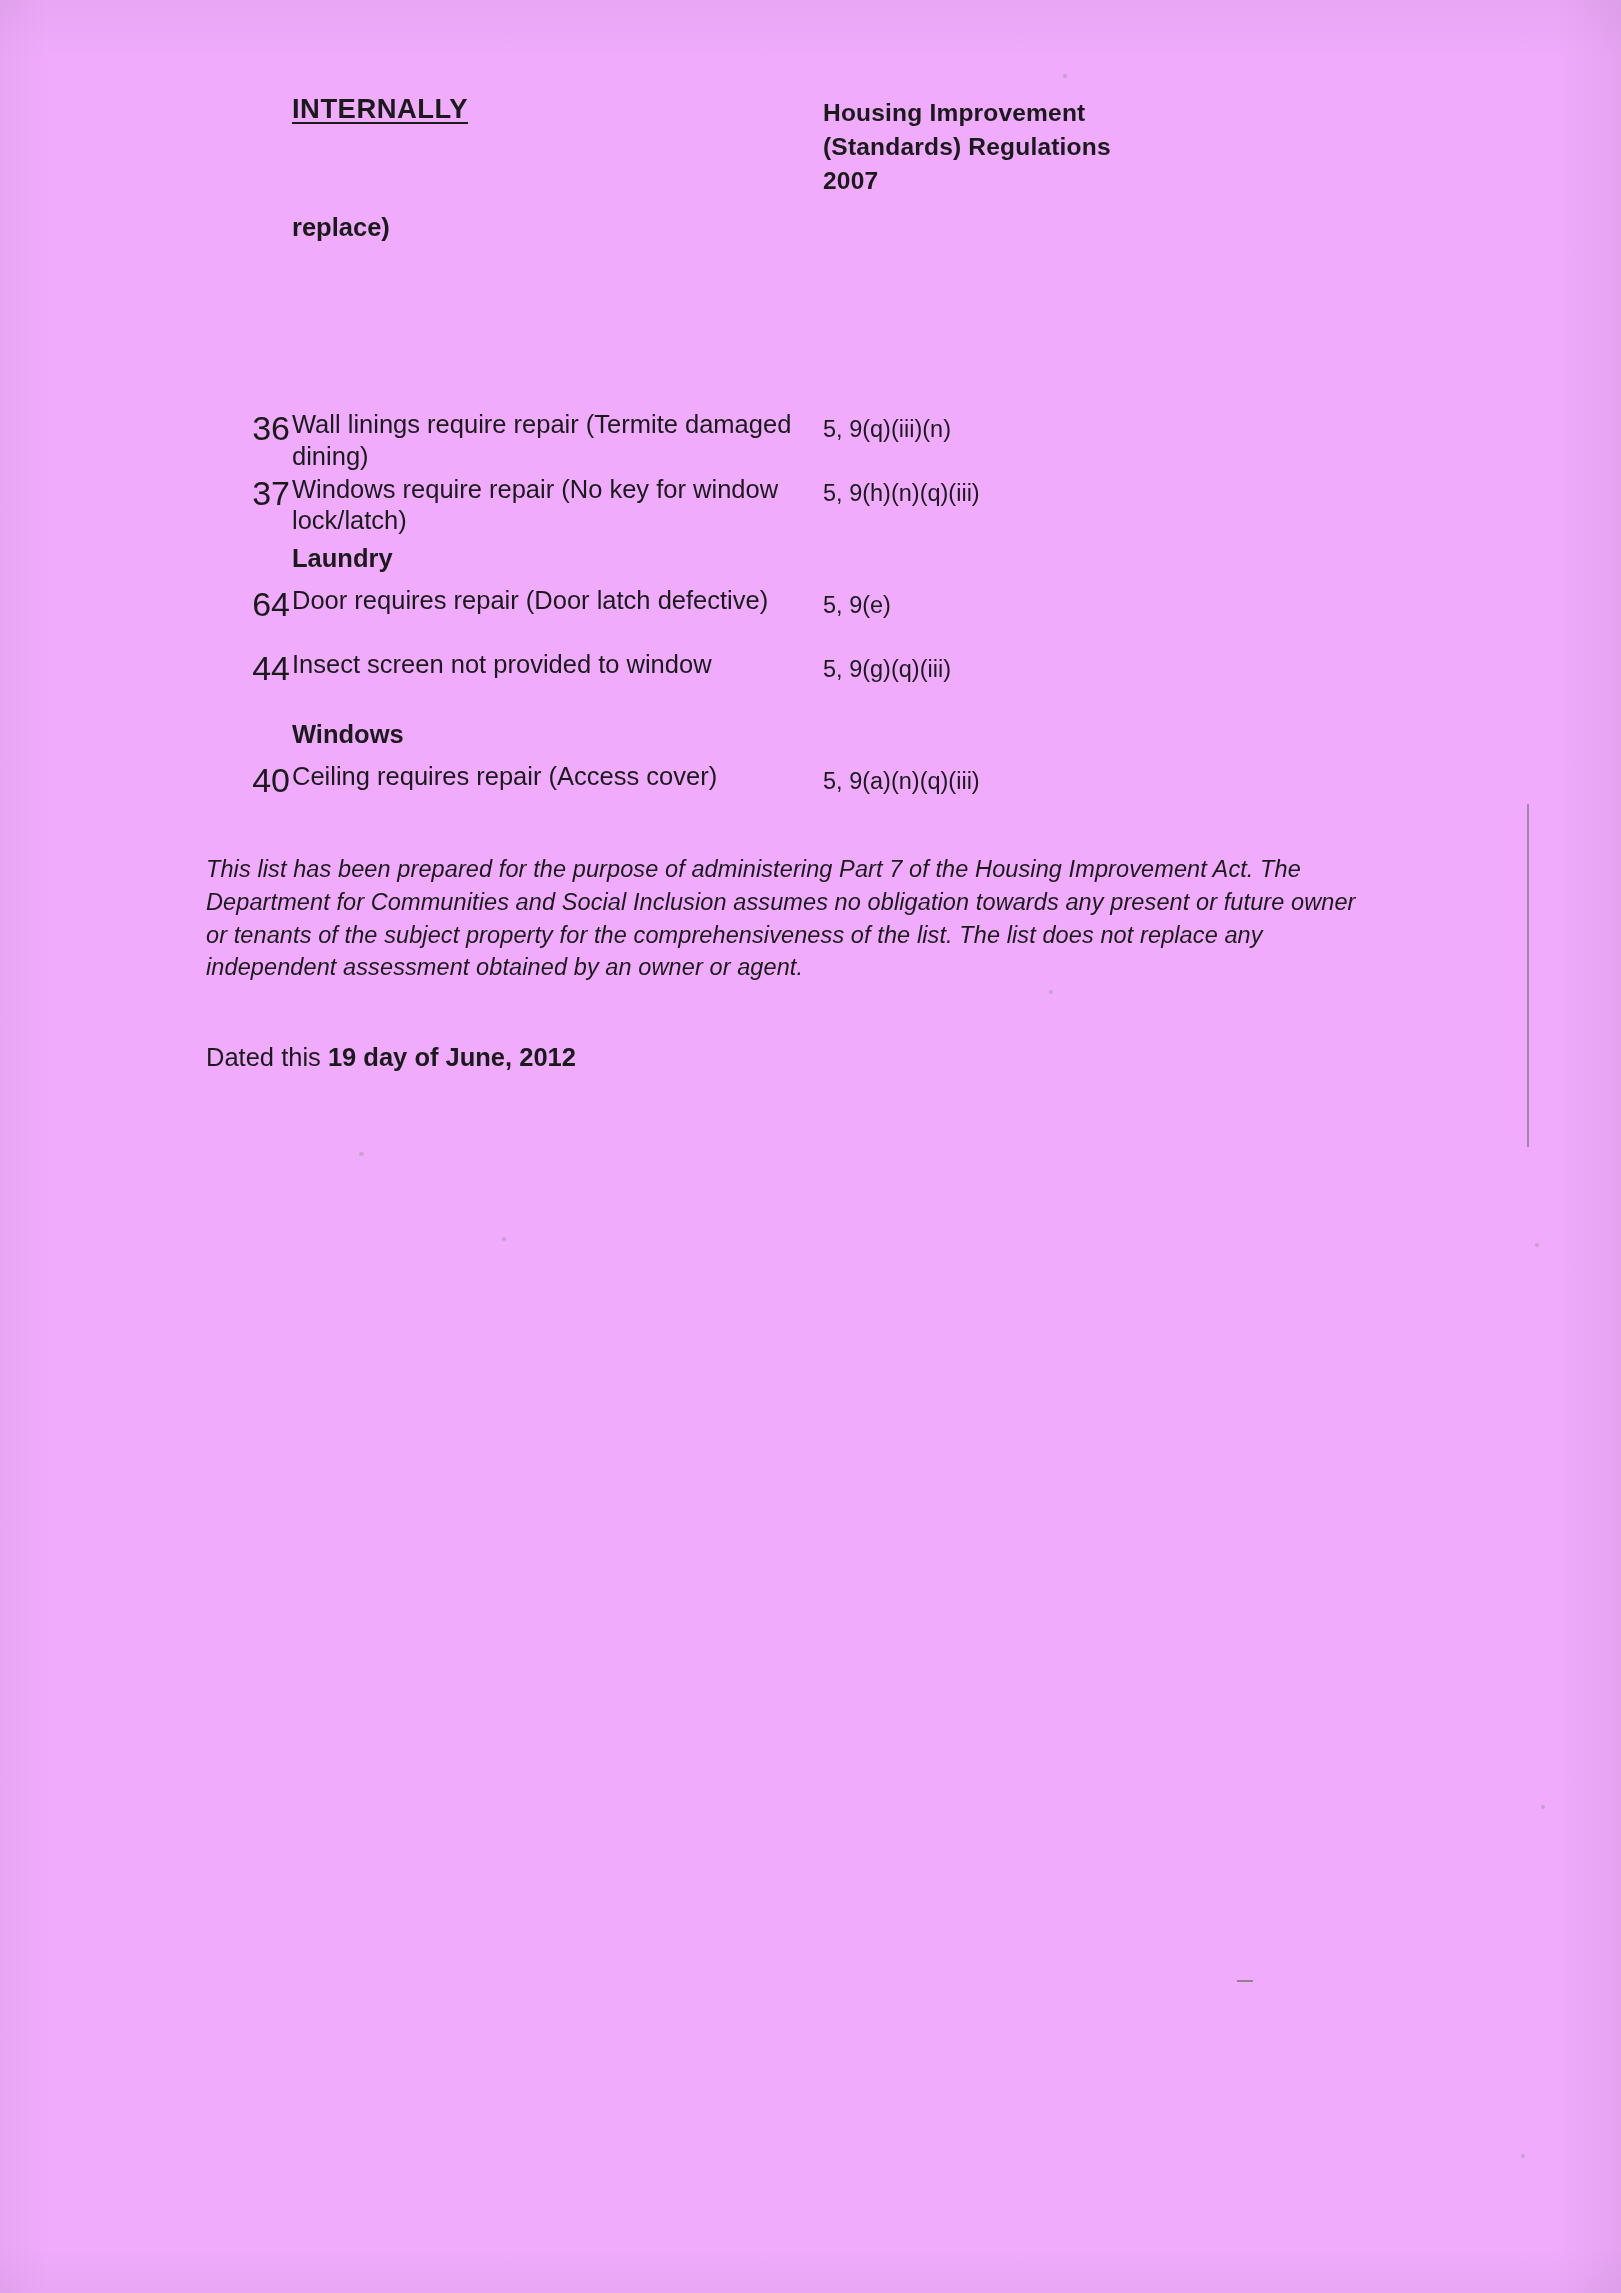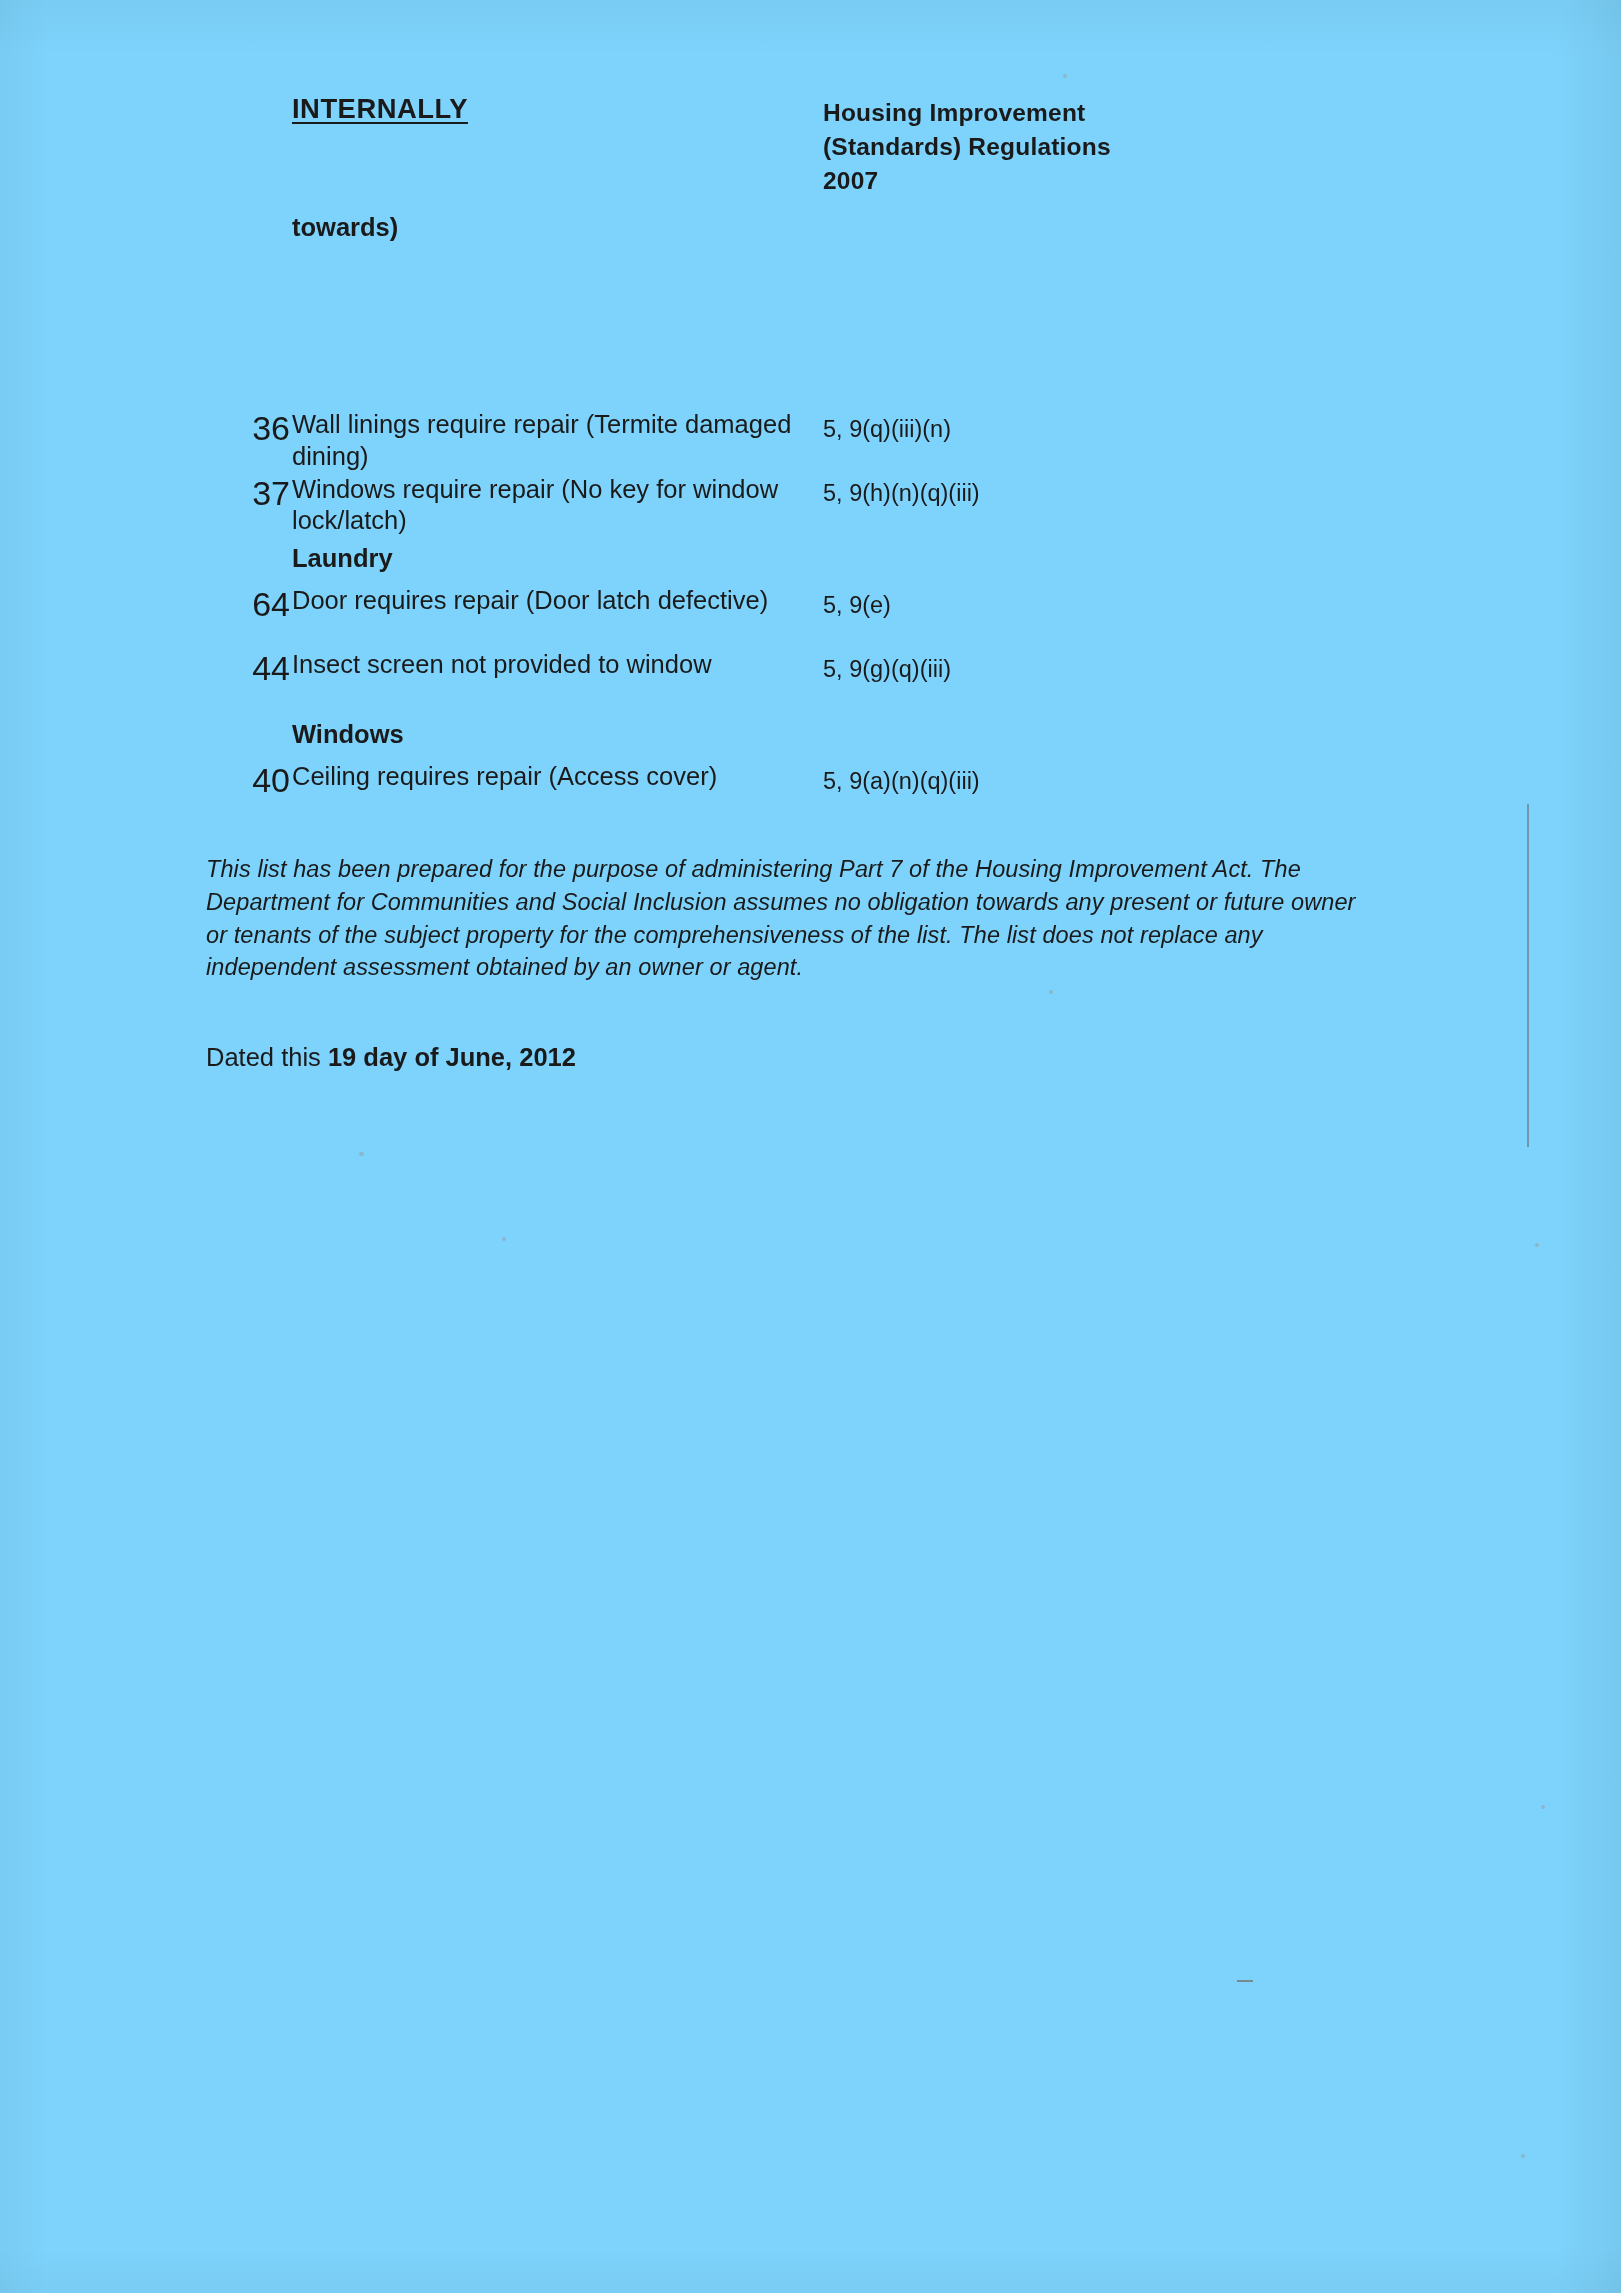--- a/index.html
+++ b/index.html
@@ -8,21 +8,21 @@
     background: #ffffff;
   }
   body {
     font-family: "Liberation Sans", sans-serif;
     color: #1a1a1a;
   }
   .page {
     position: relative;
     width: 1621px;
     height: 2294px;
-    background: #7dd3fc;
+    background: #f0abfc;
     overflow: hidden;
   }
   
   .page::before {
     content: "";
     position: absolute;
     inset: 0;
     background:
       linear-gradient(to right, rgba(0,0,0,0.035), rgba(0,0,0,0) 3%),
       linear-gradient(to left, rgba(0,0,0,0.05), rgba(0,0,0,0) 4%),
@@ -157,21 +157,21 @@
 </head>
 <body>
 
 <div class="page">
 
   <div class="content">
 
     <div class="header-row">
       <div class="section-title">INTERNALLY</div>
       <div class="reg-header">Housing Improvement (Standards) Regulations 2007</div>
-      <div class="cont-label">towards)</div>
+      <div class="cont-label">replace)</div>
     </div>
 
     <div class="items">
 
       <div class="item">
         <span class="num">36</span>
         <span class="desc">Wall linings require repair (Termite damaged dining)</span>
         <span class="reg">5, 9(q)(iii)(n)</span>
       </div>
 

